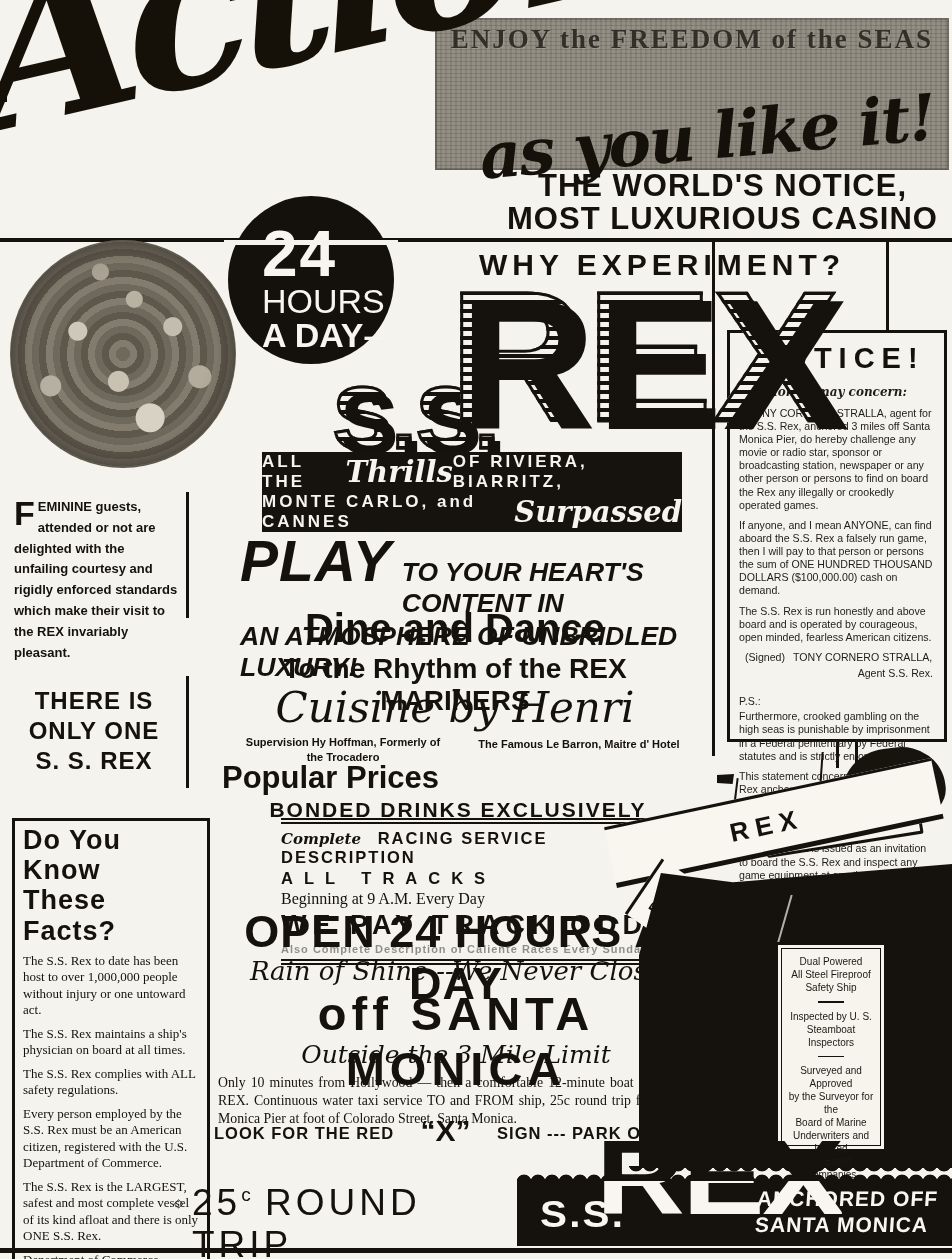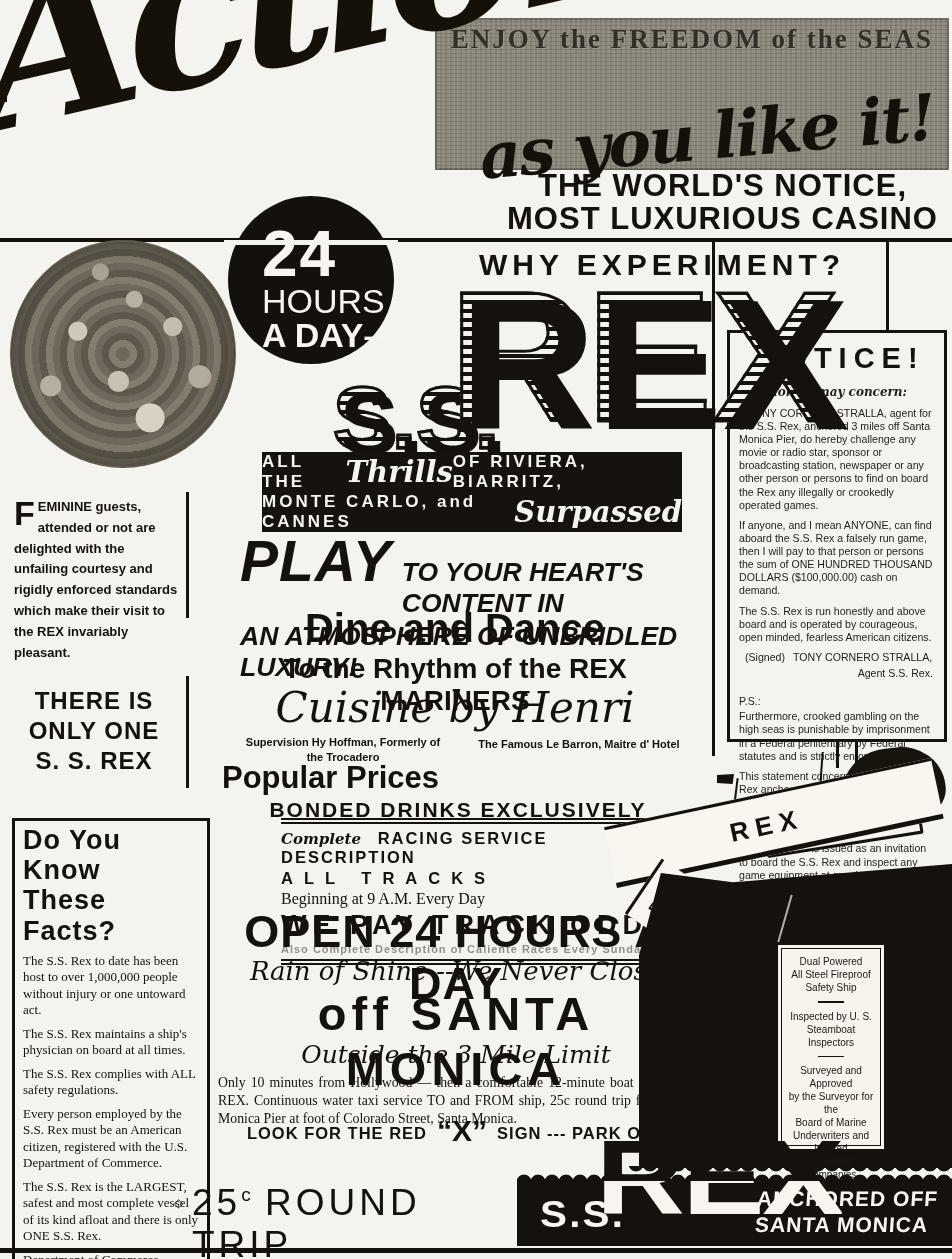--- a/index.html
+++ b/index.html
@@ -106,21 +106,21 @@
   
   .open1{left:200px;top:906px;width:512px;text-align:center;font-weight:bold;font-size:45px;letter-spacing:1px;}
   .rain{left:200px;top:956px;width:512px;text-align:center;font-family:"DejaVu Serif",serif;
      font-style:italic;font-size:26px;}
   .offsm{left:200px;top:986px;width:512px;text-align:center;font-weight:bold;font-size:47px;letter-spacing:5px;}
   .outside{left:200px;top:1040px;width:512px;text-align:center;font-family:"DejaVu Serif",serif;
      font-style:italic;font-size:25px;}
   .holly{left:218px;top:1074px;width:480px;font-family:"Liberation Serif",serif;font-size:13.8px;
      line-height:1.32;text-align:justify;}
   .look{left:214px;top:1116px;width:488px;text-align:center;font-weight:bold;font-size:16.5px;
-     letter-spacing:1px;display:flex;justify-content:flex-end;align-items:center;gap:10px;}
+     letter-spacing:1px;display:flex;justify-content:space-between;align-items:center;gap:10px;}
   .look .bigx{font-size:30px;letter-spacing:0;position:relative;top:-2px;}
 
   .roundtrip{left:192px;top:1150px;width:310px;}
   .roundtrip .row1{font-weight:normal;font-size:37px;letter-spacing:4px;margin-top:32px;}
   .roundtrip .cents{font-size:19px;vertical-align:14px;letter-spacing:0;}
   .roundtrip .row2{font-weight:bold;font-size:23.5px;letter-spacing:1px;margin-top:4px;}
   .diamond{position:absolute;left:-18px;top:46px;font-size:12px;}
 
   
   .feminine{left:14px;top:497px;width:166px;font-weight:bold;font-size:13px;line-height:1.6;}

